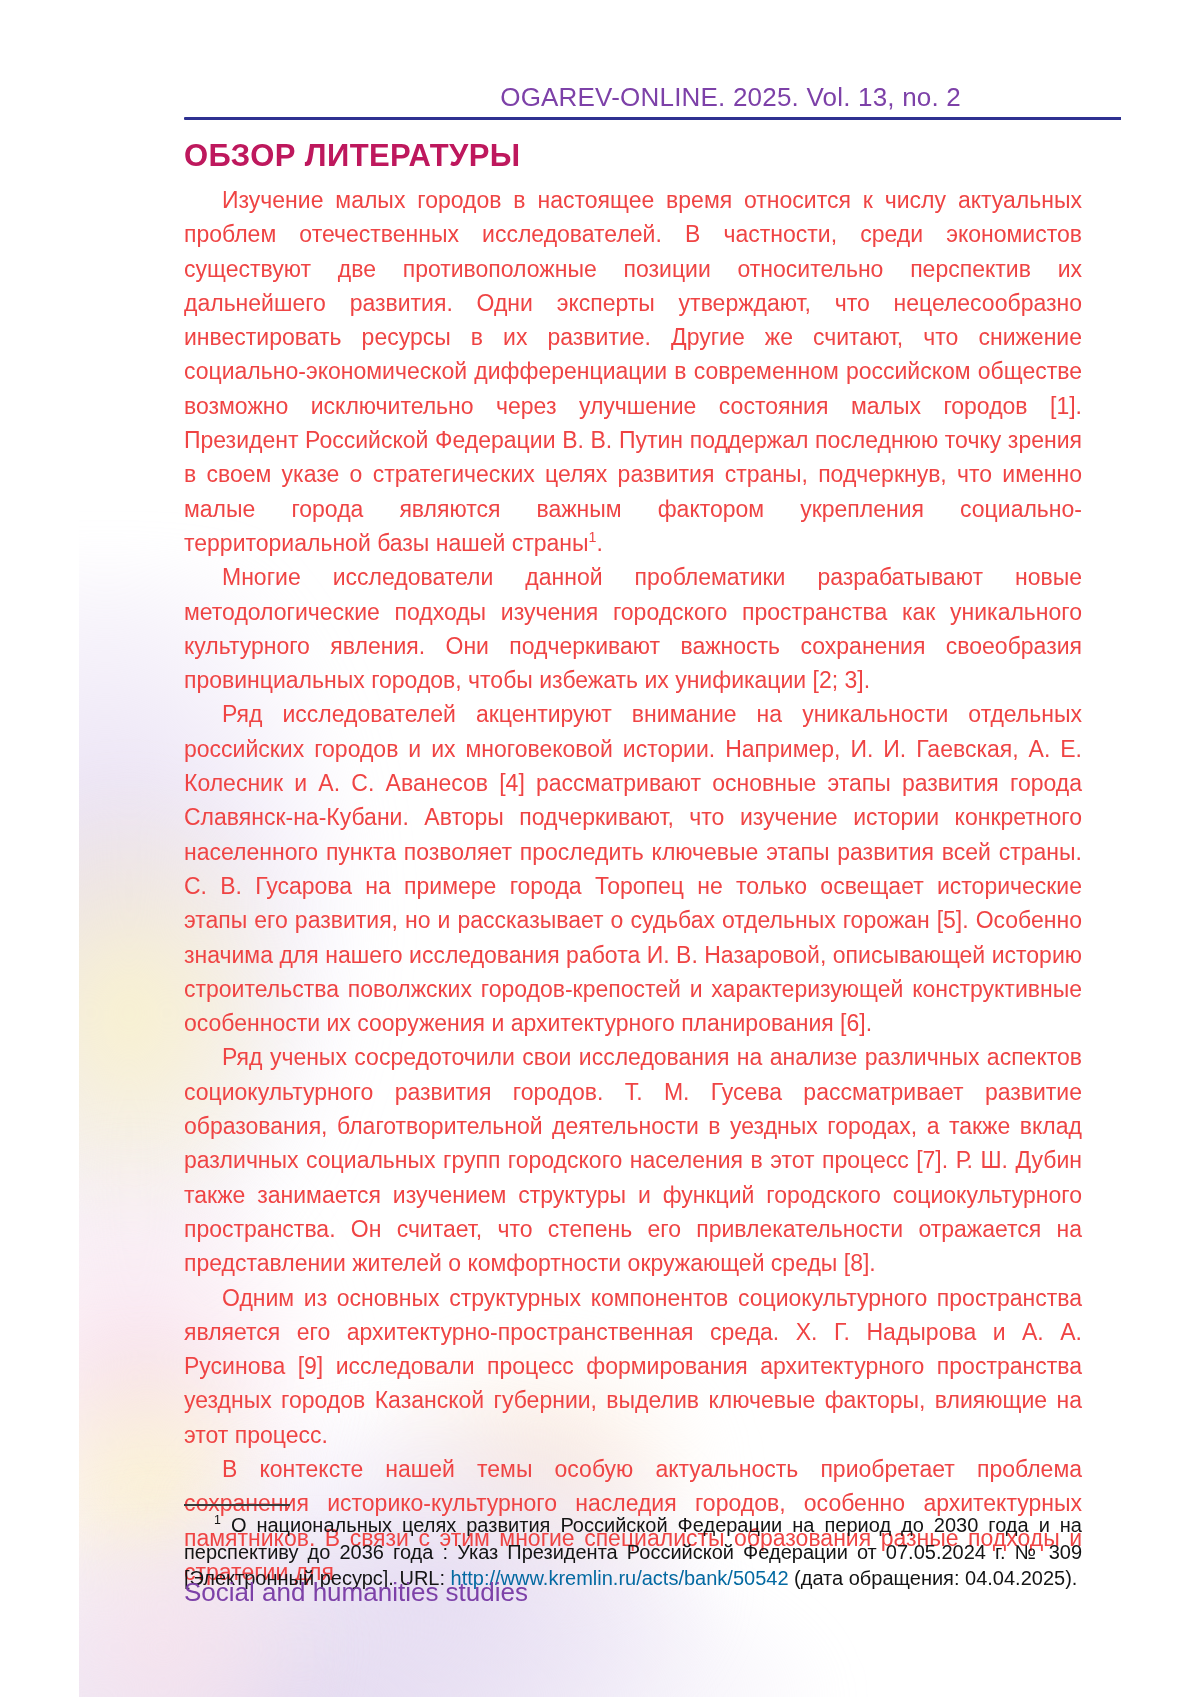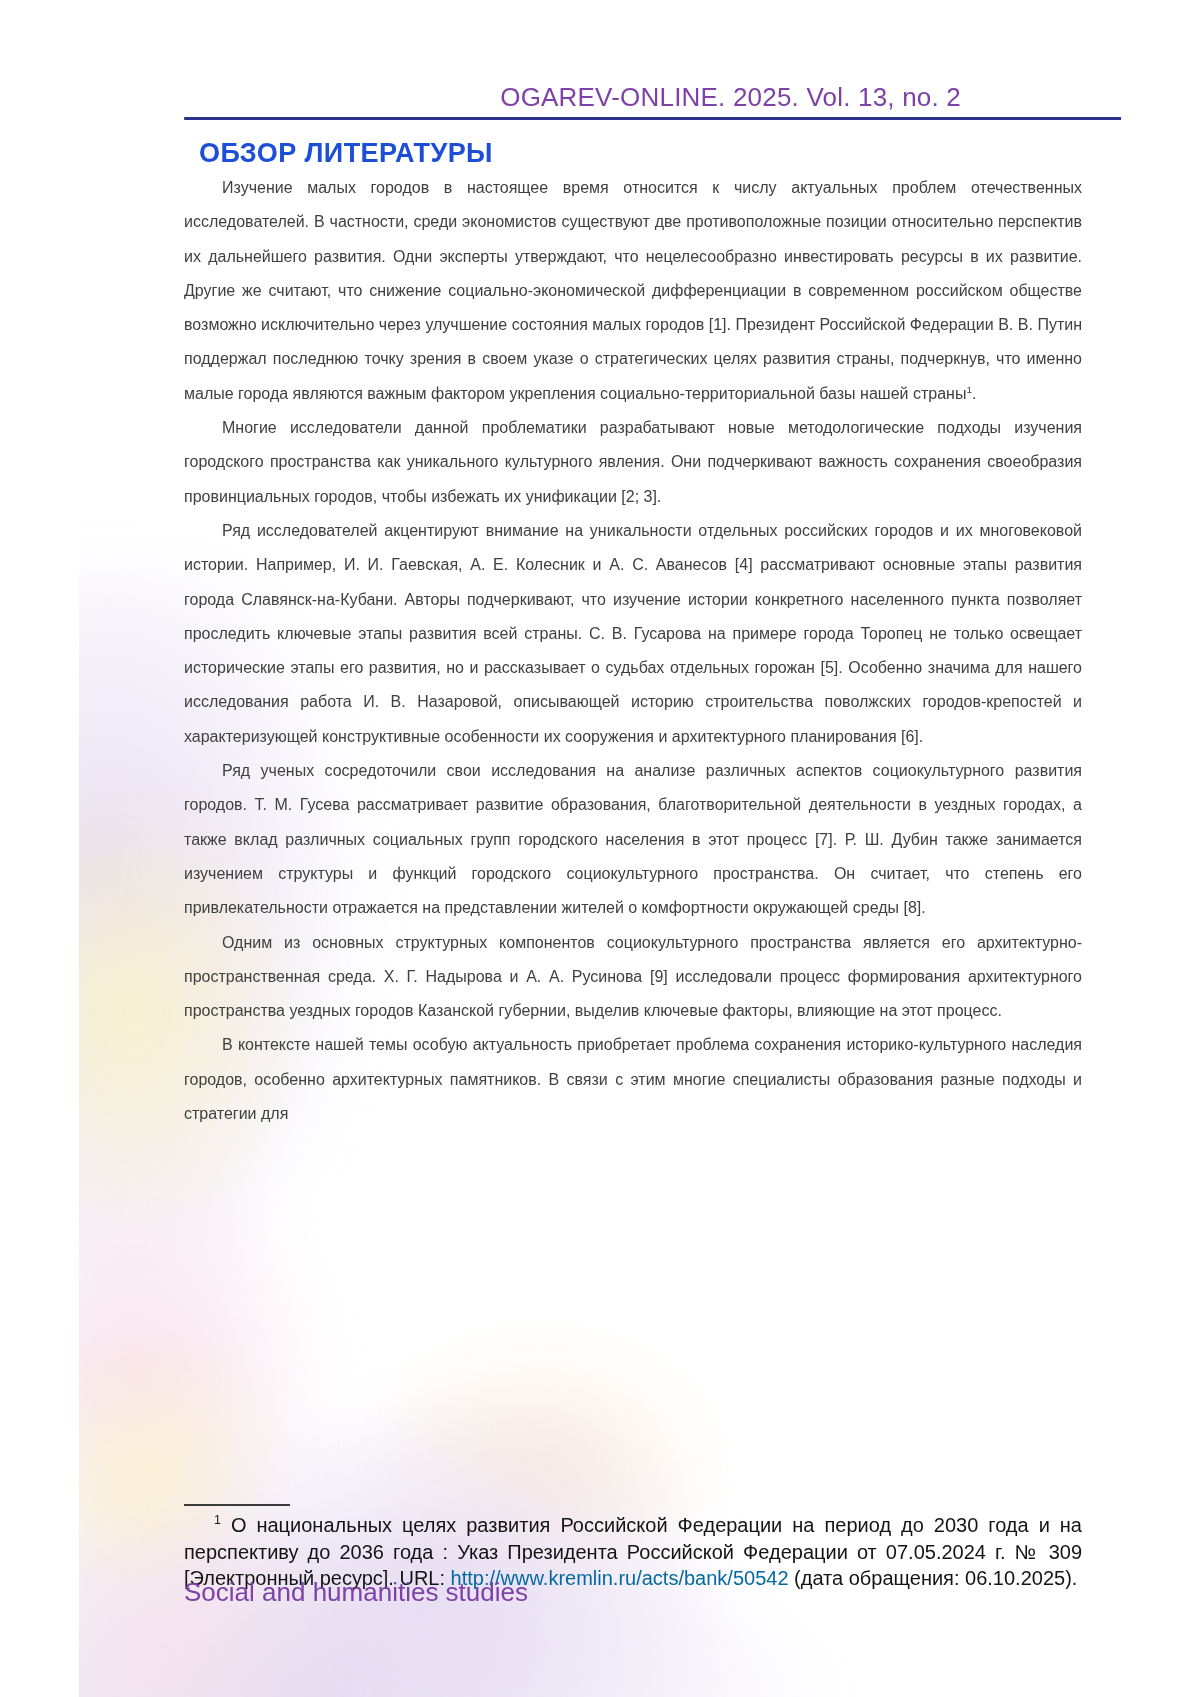--- a/index.html
+++ b/index.html
@@ -38,27 +38,27 @@
     font-size:26px;color:#7d41a8;letter-spacing:.2px;
     white-space:nowrap;
   }
   .logo{position:absolute;top:70px;left:1052px;width:44px;height:44px;}
   .header-rule{
     position:absolute;top:109px;left:105px;width:956px;height:3px;
     background:#2e3191;border-radius:1px;
   }
 
   .section-title{
-    position:absolute;top:130px;left:120px;
-    font-size:27px;font-weight:bold;color:#1d4ed8;letter-spacing:.4px;
+    position:absolute;top:130px;left:105px;
+    font-size:31px;font-weight:bold;color:#be185d;letter-spacing:.4px;
   }
 
   .body-text{
-    position:absolute;top:163px;left:105px;width:898px;
-    font-size:16px;line-height:34.3px;color:#404040;
+    position:absolute;top:175px;left:105px;width:898px;
+    font-size:23px;line-height:34.3px;color:#ef4444;
     text-align:justify;
   }
   .body-text p{margin:0;text-indent:38px;}
   sup{font-size:0.62em;vertical-align:super;line-height:0;}
 
   .footnote-sep{
     position:absolute;top:1496px;left:105px;width:106px;height:0;
     border-top:2px solid #3a3a3a;
   }
   .footnote{
@@ -134,20 +134,20 @@
       <p><span>Изучение малых городов в настоящее время относится к числу актуальных проблем отечественных исследователей. В частности, среди экономистов существуют две противоположные позиции относительно перспектив их дальнейшего развития. Одни эксперты утверждают, что нецелесообразно инвестировать ресурсы в их развитие. Другие же считают, что снижение социально-экономической дифференциации в современном российском обществе возможно исключительно через улучшение состояния малых городов [1]. Президент Российской Федерации В. В. Путин поддержал последнюю точку зрения в своем указе о стратегических целях развития страны, подчеркнув, что именно малые города являются важным фактором укрепления социально-территориальной базы нашей страны</span><sup>1</sup><span>.</span></p>
       <p><span>Многие исследователи данной проблематики разрабатывают новые методологические подходы изучения городского пространства как уникального культурного явления. Они подчеркивают важность сохранения своеобразия провинциальных городов, чтобы избежать их унификации [2; 3].</span><sup></sup><span></span></p>
       <p><span>Ряд исследователей акцентируют внимание на уникальности отдельных российских городов и их многовековой истории. Например, И. И. Гаевская, А. Е. Колесник и А. С. Аванесов [4] рассматривают основные этапы развития города Славянск-на-Кубани. Авторы подчеркивают, что изучение истории конкретного населенного пункта позволяет проследить ключевые этапы развития всей страны. С. В. Гусарова на примере города Торопец не только освещает исторические этапы его развития, но и рассказывает о судьбах отдельных горожан [5]. Особенно значима для нашего исследования работа И. В. Назаровой, описывающей историю строительства поволжских городов-крепостей и характеризующей конструктивные особенности их сооружения и архитектурного планирования [6].</span><sup></sup><span></span></p>
       <p><span>Ряд ученых сосредоточили свои исследования на анализе различных аспектов социокультурного развития городов. Т. М. Гусева рассматривает развитие образования, благотворительной деятельности в уездных городах, а также вклад различных социальных групп городского населения в этот процесс [7]. Р. Ш. Дубин также занимается изучением структуры и функций городского социокультурного пространства. Он считает, что степень его привлекательности отражается на представлении жителей о комфортности окружающей среды [8].</span><sup></sup><span></span></p>
       <p><span>Одним из основных структурных компонентов социокультурного пространства является его архитектурно-пространственная среда. Х. Г. Надырова и А. А. Русинова [9] исследовали процесс формирования архитектурного пространства уездных городов Казанской губернии, выделив ключевые факторы, влияющие на этот процесс.</span><sup></sup><span></span></p>
       <p><span>В контексте нашей темы особую актуальность приобретает проблема сохранения историко-культурного наследия городов, особенно архитектурных памятников. В связи с этим многие специалисты образования разные подходы и стратегии для</span><sup></sup><span></span></p>
     </div>
 
     <div class="footnote-sep"></div>
     <div class="footnote">
-      <p><sup>1</sup><span> О национальных целях развития Российской Федерации на период до 2030 года и на перспективу до 2036 года : Указ Президента Российской Федерации от 07.05.2024 г. № 309 [Электронный ресурс]. URL: </span><a href="#">http://www.kremlin.ru/acts/bank/50542</a><span> (дата обращения: 06.10.2025).</span></p>
+      <p><sup>1</sup><span> О национальных целях развития Российской Федерации на период до 2030 года и на перспективу до 2036 года : Указ Президента Российской Федерации от 07.05.2024 г. № 309 [Электронный ресурс]. URL: </span><a href="#">http://www.kremlin.ru/acts/bank/50542</a><span> (дата обращения: 04.04.2025).</span></p>
     </div>
 
     <div class="footer-left">Social and humanities studies</div>
     <div class="footer-page">133</div>
 
   </div>
 </div>
 
 </body></html>

